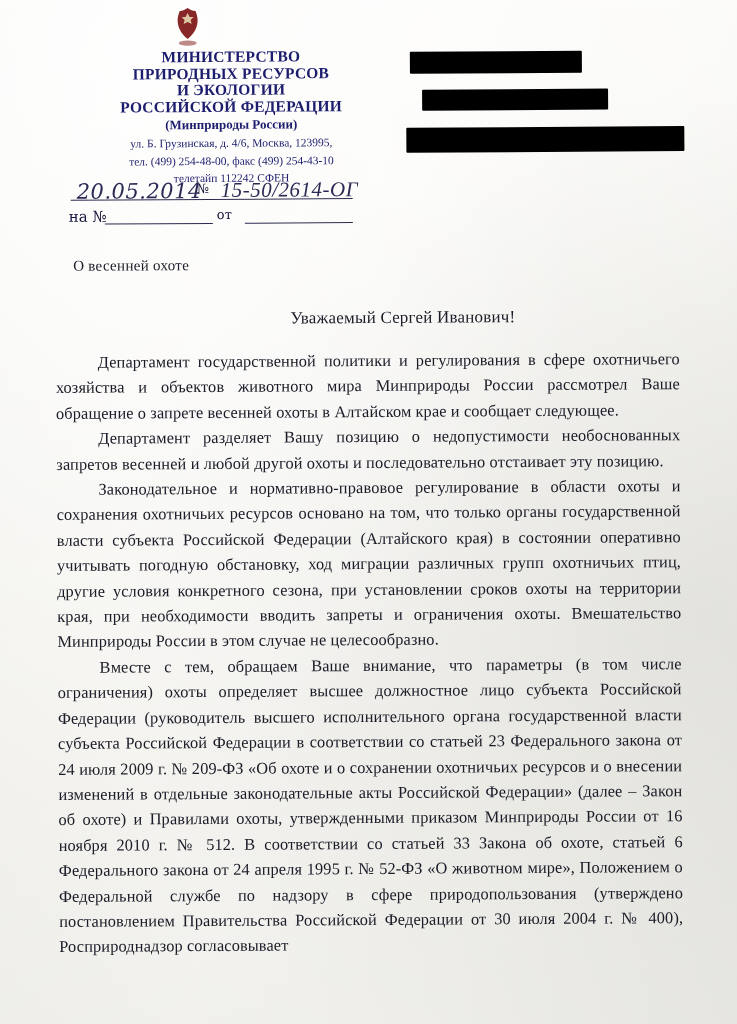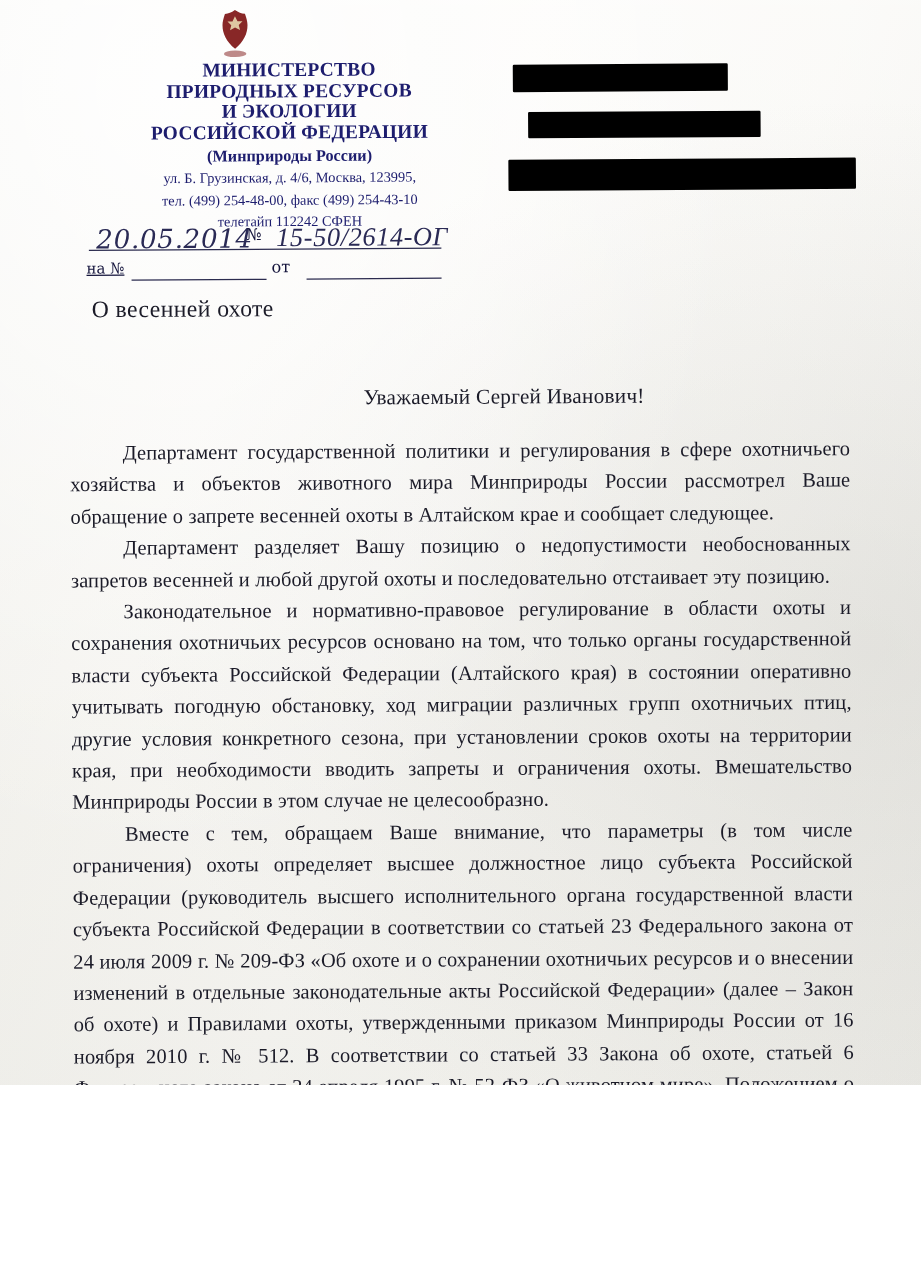--- a/index.html
+++ b/index.html
@@ -3,21 +3,21 @@
 <meta charset="utf-8">
 <style>
   html, body {
     margin: 0;
     padding: 0;
     background: #ffffff;
   }
   #page {
     position: relative;
     width: 737px;
-    height: 868px;
+    height: 1024px;
     overflow: hidden;
     background: linear-gradient(105deg, #f2f2ee 0%, #f7f6f2 20%, #fbfaf7 45%, #f8f7f3 70%, #efeeea 100%);
     font-family: "Liberation Serif", serif;
     color: #1b1b28;
   }
   
   #paper-shade {
     position: absolute;
     inset: 0;
     background:
@@ -108,23 +108,22 @@
   }
   #regnum .row2 {
     position: relative;
     height: 24px;
     margin-top: 4px;
   }
   #regnum .na-label {
     position: absolute;
     left: 0;
     top: 2px;
-    font-size: 12px;
+    font-size: 15px;
     color: #14143c;
-    text-decoration: underline;
   }
   #regnum .ot-label {
     position: absolute;
     left: 148px;
     top: 2px;
     font-size: 13px;
     color: #14143c;
   }
   #regnum .line2a {
     position: absolute;
@@ -152,22 +151,22 @@
     position: absolute;
     left: 408px;
     top: 44px;
     width: 318px;
     height: 128px;
   }
   
   #subject {
     position: absolute;
     left: 74px;
-    top: 236px;
-    font-size: 19px;
+    top: 256px;
+    font-size: 15px;
     letter-spacing: 0.3px;
   }
   
   #salutation {
     position: absolute;
     left: 0;
     top: 308px;
     width: 737px;
     text-align: center;
     font-size: 17px;

